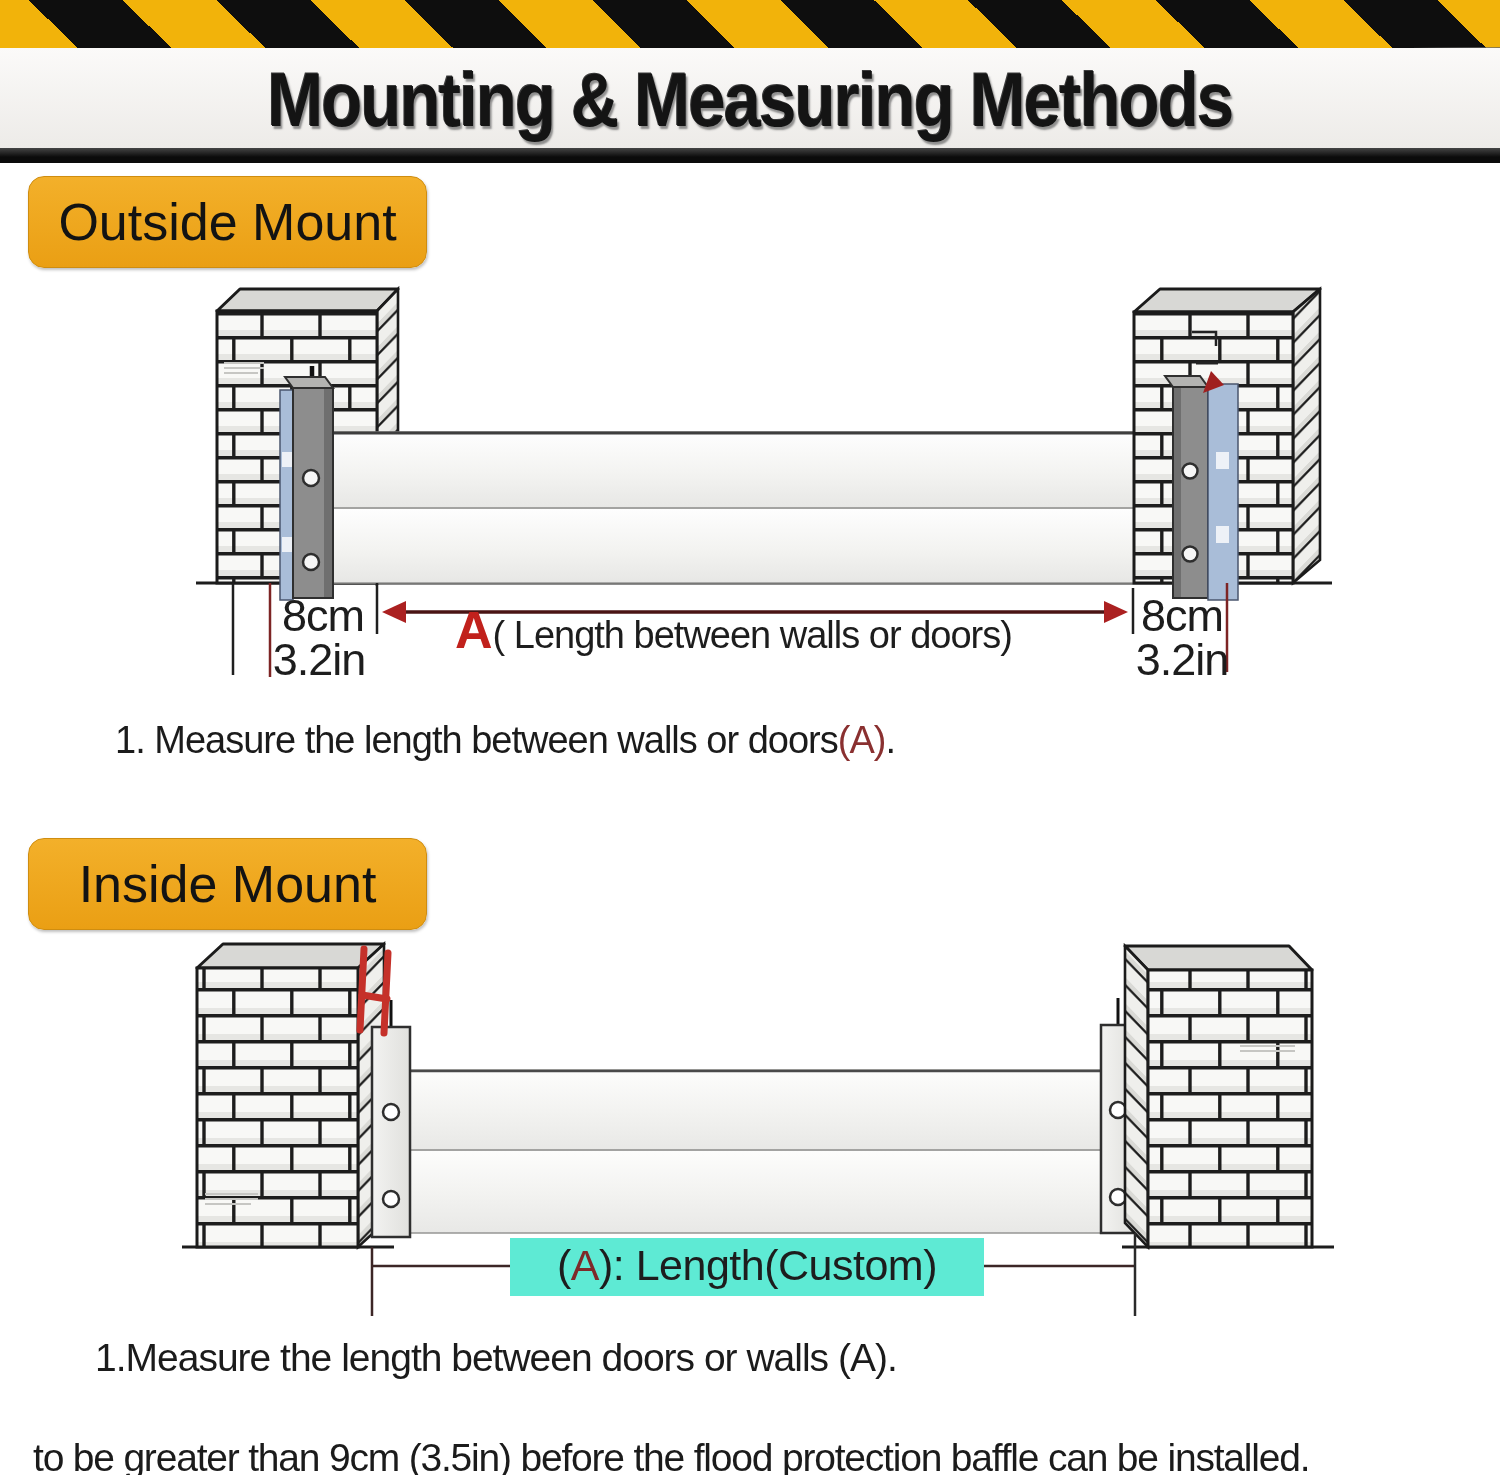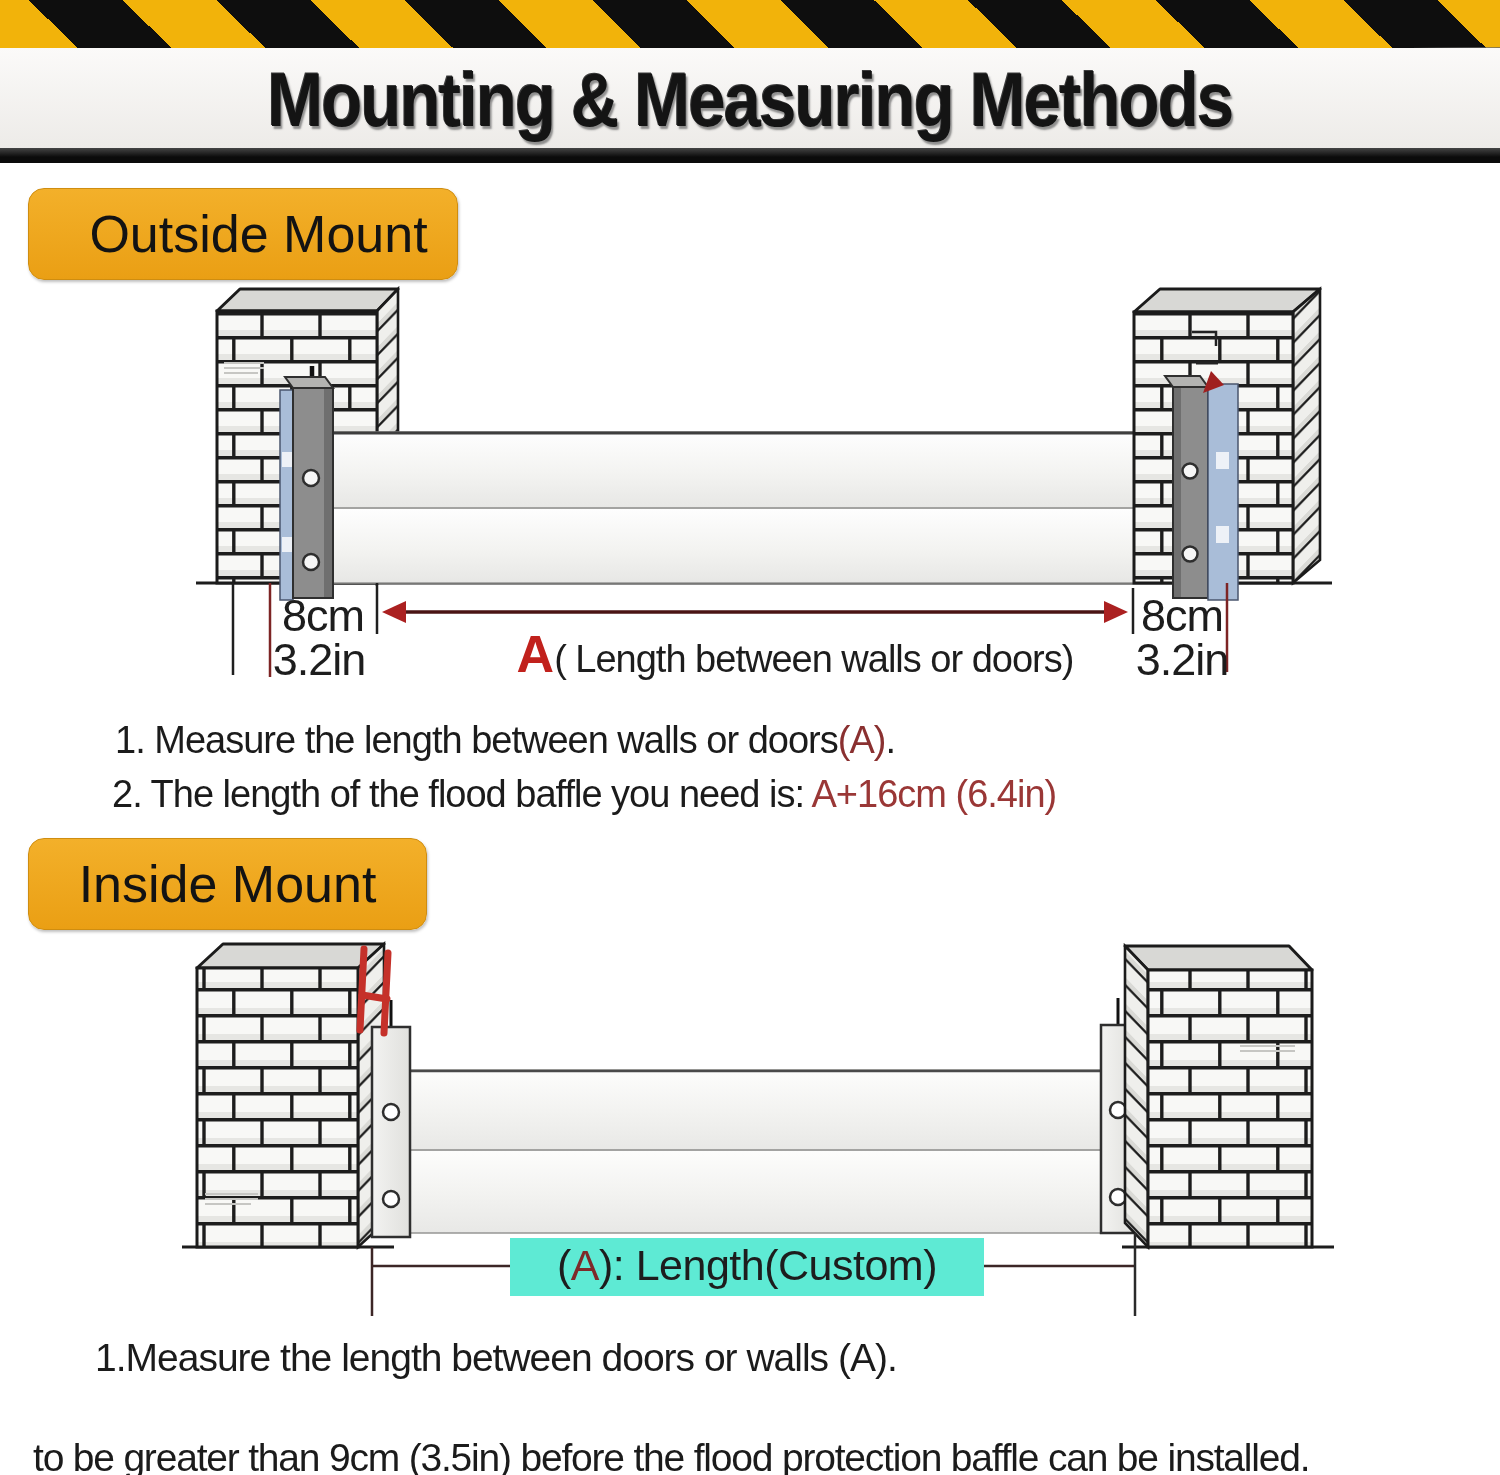--- a/index.html
+++ b/index.html
@@ -21,36 +21,36 @@
     white-space:nowrap;}
   .title-bar{position:absolute;left:0;top:148px;width:1500px;height:15px;
     background:linear-gradient(#454545,#0b0b0b 60%);}
 
   
   .badge{position:absolute;left:28px;width:397px;height:90px;border-radius:16px;
     background:linear-gradient(#f3b02a,#ea9f14);border:1px solid #cf8d10;
     box-shadow:1px 2px 3px rgba(0,0,0,.25);
     color:#131313;font-size:52px;text-align:center;line-height:90px;
     letter-spacing:0px;white-space:nowrap;}
-  .badge-outside{top:188px;padding-left:31px;}
+  .badge-outside{top:176px;}
   .badge-inside{top:838px;}
 
   
   .diagram{position:absolute;left:0;}
   .d1{top:272px;width:1500px;height:438px;}
   .d2{top:935px;width:1500px;height:390px;}
 
   
   .anno{position:absolute;color:#1d1d1d;white-space:nowrap;}
   .dim-text{font-size:45px;letter-spacing:-1px;width:110px;text-align:center;}
   .dim-left-cm{left:268px;top:590px;}
   .dim-left-in{left:264px;top:634px;}
   .dim-right-cm{left:1130px;top:590px;width:104px;}
   .dim-right-in{left:1130px;top:634px;width:104px;}
-  .arrow-label{left:455px;top:624px;width:680px;text-align:center;font-size:38px;letter-spacing:-1px;}
+  .arrow-label{left:455px;top:600px;width:680px;font-size:38px;letter-spacing:-1px;}
   .arrow-label .big-a{font-size:52px;font-weight:bold;color:#c1211c;letter-spacing:0;}
   .depth-label{left:394px;top:950px;font-size:39px;color:#5e2424;letter-spacing:-0.5px;}
   .depth-label .gt{font-size:54px;color:#2e2e2e;vertical-align:-4px;margin:0 4px 0 8px;}
   .depth-label .val{font-size:50px;color:#8c2b26;letter-spacing:0;}
   .len-label{left:510px;top:1238px;width:474px;text-align:center;font-size:43px;
     background:#5eead4;padding:3px 0 6px 0;letter-spacing:-0.5px;}
   .len-label .red-a{color:#7e2a2a;}
 
   
   .instr{position:absolute;font-size:38px;color:#1b1b1b;letter-spacing:-1px;white-space:nowrap;}
@@ -166,23 +166,20 @@
   <div class="anno dim-text dim-left-in">3.2in</div>
   <div class="anno dim-text dim-right-cm">8cm</div>
   <div class="anno dim-text dim-right-in">3.2in</div>
   <div class="anno arrow-label">
     <span class="big-a">A</span><span>( Length between walls or doors)</span>
   </div>
 
   <div class="instr o-instr1">
     <span>1. Measure the length between walls or doors</span><span class="r1">(A)</span><span>.</span>
   </div>
-  <div class="instr o-instr2">
-    <span>2. The length of the flood baffle you need is: </span><span class="r2">A+16cm (6.4in)</span>
-  </div>
 
   <div class="badge badge-inside">
     <span>Inside Mount</span>
   </div>
 
   <svg class="diagram d2" viewBox="0 935 1500 390">
     <defs>
       <pattern id="bF2" patternUnits="userSpaceOnUse" width="58" height="52">
         <rect width="58" height="52" fill="#f8f8f6"></rect>
         <rect x="0" y="20" width="58" height="6" fill="#e6e6e3"></rect>

